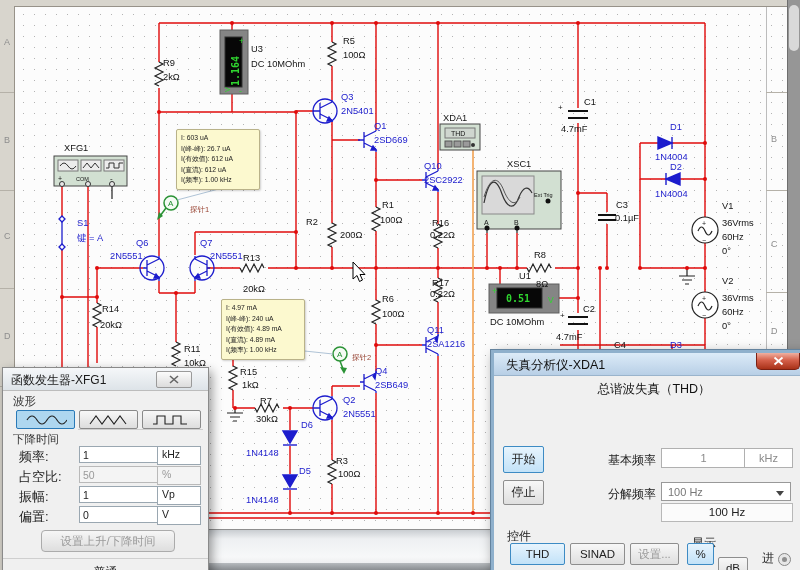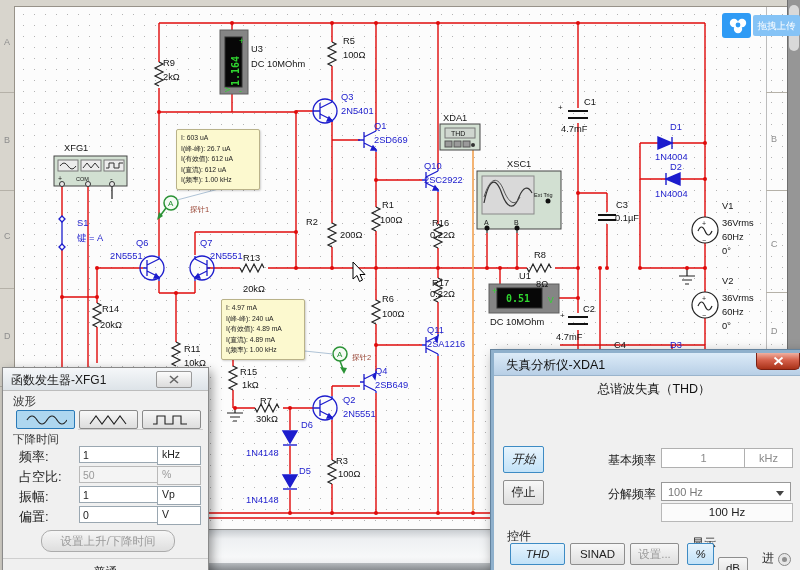--- a/index.html
+++ b/index.html
@@ -39,32 +39,32 @@
   #xfg .tbar{position:absolute;left:0;top:0;right:0;height:22px;background:linear-gradient(#f5f7f9,#dde3e8);border-bottom:1px solid #bcbcbc;}
   #xfg .ttext{position:absolute;left:8px;top:4px;font-size:12px;}
   .xbtn-gray{position:absolute;left:153px;top:3px;width:34px;height:15px;background:linear-gradient(#fbfbfb,#dcdcdc);border:1px solid #9a9a9a;border-radius:2px;display:flex;align-items:center;justify-content:center;}
   .glabel{position:absolute;font-size:11.5px;color:#333;}
   .wavebtn{position:absolute;top:42px;width:57px;height:17px;background:linear-gradient(#f8f8f8,#dddddd);border:1px solid #8a8a8a;border-radius:2px;display:flex;align-items:center;justify-content:center;}
   .wavebtn.sel{background:#aed7f0;border:1px solid #2a7ab8;}
   .frow-label{position:absolute;left:16px;font-size:13px;color:#222;}
   .finput{position:absolute;left:76px;width:74px;height:15px;border:1px solid #9aa7b1;background:#fff;font-family:"Liberation Sans",sans-serif;font-size:10.5px;padding:0 3px;color:#222;}
   .funit{position:absolute;left:154px;width:34px;height:15px;border:1px solid #9aa7b1;background:#fff;font-size:10.5px;padding:1px 4px;color:#222;box-sizing:content-box;}
   .dis{color:#9a9a9a !important;background:#f4f4f4 !important;border-color:#b9b9b9 !important;}
-  .risebtn{position:absolute;left:38px;top:162px;width:132px;height:20px;background:linear-gradient(#f6f6f6,#dedede);border:1px solid #ababab;border-radius:10px;color:#9a9a9a;font-size:11.5px;text-align:center;line-height:20px;}
+  .risebtn{position:absolute;left:38px;top:162px;width:132px;height:20px;background:linear-gradient(#f6f6f6,#dedede);border:1px solid #ababab;border-radius:4px;color:#9a9a9a;font-size:11.5px;text-align:center;line-height:20px;}
   .xfg-sep{position:absolute;left:0px;top:190px;width:100%;height:1px;background:#cfcfcf;}
   .xfg-foot{position:absolute;left:0;top:196px;width:100%;text-align:center;font-size:12px;color:#222;}
   
   #xda{left:491px;top:350px;width:320px;height:226px;border:3px solid #8fb0cc;box-shadow:0 0 0 1px #64839e,3px 4px 12px rgba(0,0,0,.45);background:#f0f0f0;z-index:11;}
   #xda .tbar{position:absolute;left:0;top:0;right:0;height:22px;background:linear-gradient(#dcebf8,#b8cfe6);border-bottom:1px solid #9ab4cc;}
   #xda .ttext{position:absolute;left:12px;top:4px;font-size:12.5px;color:#111;}
   .xbtn-red{position:absolute;left:262px;top:0px;width:42px;height:16px;background:linear-gradient(#f0b0a0,#d5604a 45%,#a83118);border:1px solid #7a2012;border-top:none;border-radius:0 0 5px 5px;display:flex;align-items:center;justify-content:center;}
   .xda-head{position:absolute;left:0;top:28px;width:100%;text-align:center;font-size:12.5px;color:#111;}
   .xda-display{position:absolute;left:8px;top:44px;width:296px;height:29px;background:#0a0a0a;border:1px solid #555;color:#fff;font-size:15px;display:flex;align-items:center;justify-content:center;}
   .btn{background:linear-gradient(#f7f7f7,#dfdfdf);border:1px solid #8e8e8e;border-radius:2px;font-size:11.5px;color:#222;display:flex;align-items:center;justify-content:center;position:absolute;font-family:"Liberation Sans",sans-serif;}
-  .btn.sel{background:linear-gradient(#e7f4fd,#c2e2f8);border:1px solid #3d8bc4;font-style:italic;}
+  .btn.sel{background:linear-gradient(#e7f4fd,#c2e2f8);border:1px solid #3d8bc4;}
   .btn.disabled{color:#9a9a9a;}
   .xda-lbl{position:absolute;font-size:12px;color:#222;}
   .xda-input{position:absolute;height:18px;border:1px solid #b0b0b0;background:#fff;color:#8a8a8a;font-size:11px;text-align:center;font-family:"Liberation Sans",sans-serif;}
   .combo{position:absolute;left:167px;top:129px;width:130px;height:19px;border:1px solid #999;background:#fff;color:#777;font-size:11px;line-height:19px;padding-left:6px;box-sizing:border-box;}
   .combo .arr{position:absolute;right:6px;top:8px;width:0;height:0;border-left:4px solid transparent;border-right:4px solid transparent;border-top:5px solid #444;}
   .resval{position:absolute;left:167px;top:150px;width:130px;height:17px;border:1px solid #b8b8b8;background:#fbfbfb;color:#222;font-size:11.5px;text-align:center;line-height:17px;}
   .radio{position:absolute;left:284px;top:200px;width:11px;height:11px;border:1px solid #888;border-radius:50%;background:#e6e6e6;}
   .radio::after{content:"";position:absolute;left:3px;top:3px;width:5px;height:5px;border-radius:50%;background:#8e8e8e;}
 </style>
 </head>
@@ -421,31 +421,20 @@
   <div class="divline" style="left:766px;top:190px;width:21px;z-index:2"></div>
   <div class="divline" style="left:766px;top:292px;width:21px;z-index:2"></div>
   <span class="bletter" style="left:771px;top:134px;z-index:2">B</span>
   <span class="bletter" style="left:771px;top:239px;z-index:2">C</span>
   <span class="bletter" style="left:771px;top:326px;z-index:2">D</span>
 
   <div class="scrollbar">
     <div class="scrollthumb"></div>
   </div>
 
-  <div class="upload">
-    <div class="upload-icon">
-      <svg width="24" height="20">
-          <circle cx="9" cy="7" r="4.2" fill="#fff"></circle>
-          <circle cx="17" cy="7" r="4.2" fill="#fff"></circle>
-          <circle cx="13" cy="13" r="4.2" fill="#fff"></circle>
-          <circle cx="13" cy="9" r="2.4" fill="#2f9bf5"></circle>
-        </svg>
-    </div>
-    <div class="upload-label">拖拽上传</div>
-  </div>
 
   <div class="pbox" id="pbox1">
       <div>I: 603 uA</div>
       <div>I(峰-峰): 26.7 uA</div>
       <div>I(有效值): 612 uA</div>
       <div>I(直流): 612 uA</div>
       <div>I(频率): 1.00 kHz</div>
     </div>
   <div class="pbox" id="pbox2">
       <div>I: 4.97 mA</div>

